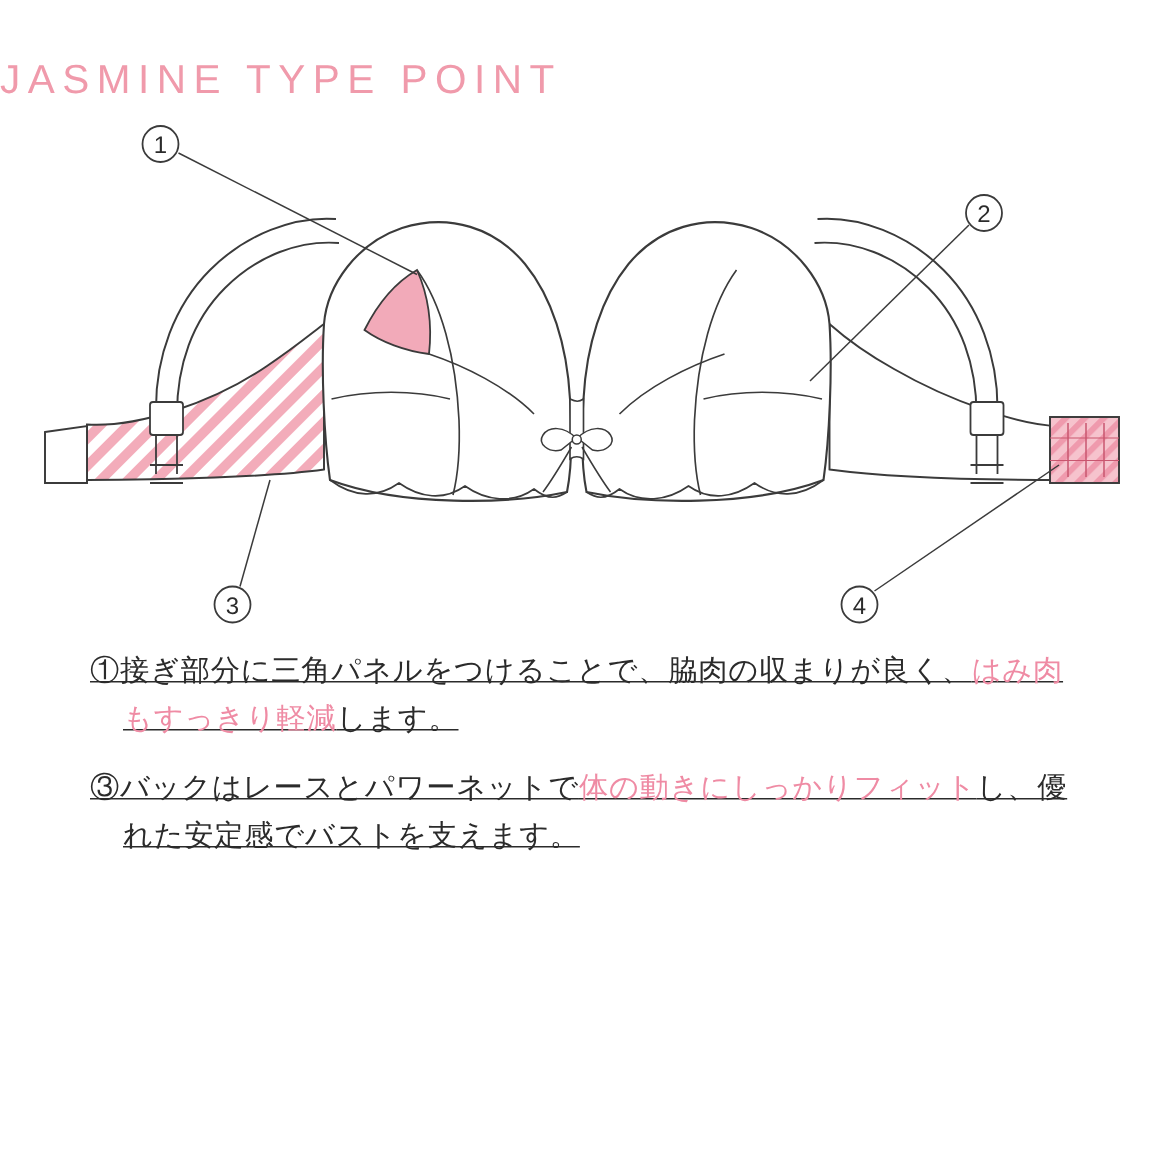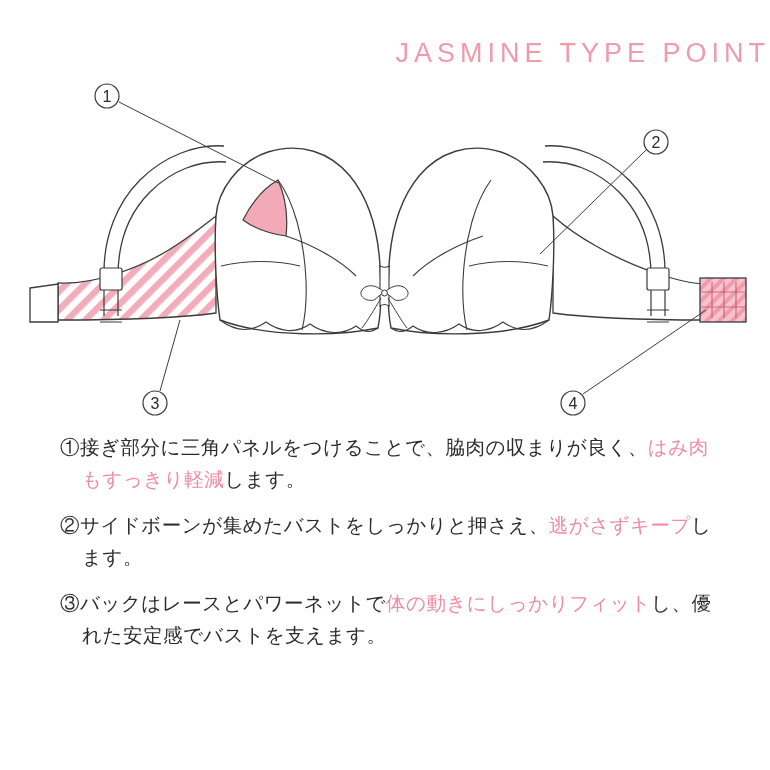--- a/index.html
+++ b/index.html
@@ -18,39 +18,40 @@
     position: relative;
     width: 770px;
     height: 770px;
     background: #ffffff;
   }
   #title {
     position: absolute;
     left: 0;
     top: 38px;
     width: 770px;
-    text-align: right;
+    text-align: left;
     font-size: 27px;
     letter-spacing: 5px;
     color: #f09aab;
     font-family: "Liberation Sans", sans-serif;
     font-weight: 400;
   }
   #illustration {
     position: absolute;
     left: 0;
     top: 70px;
     width: 770px;
     height: 355px;
   }
   #notes {
     position: absolute;
     left: 60px;
     top: 432px;
     width: 660px;
+    text-decoration: underline;
   }
   .note {
     display: block;
     font-size: 19.5px;
     line-height: 1.62;
     letter-spacing: 0.5px;
     margin-bottom: 15px;
     text-indent: 0;
     color: #2b2b2b;
   }
@@ -184,23 +185,20 @@
       </g>
     </svg>
   </div>
 
   <div id="notes">
 
     <div class="note note-hang">
       <span>①</span><span class="body"><span>接ぎ部分に三角パネルをつけることで、脇肉の収まりが良く、</span><span class="hl">はみ肉もすっきり軽減</span><span>します。</span></span>
     </div>
 
-    <div class="note note-hang">
-      <span>②</span><span class="body"><span>サイドボーンが集めたバストをしっかりと押さえ、</span><span class="hl">逃がさずキープ</span><span>します。</span></span>
-    </div>
 
     <div class="note note-hang">
       <span>③</span><span class="body"><span>バックはレースとパワーネットで</span><span class="hl">体の動きにしっかりフィット</span><span>し、優れた安定感でバストを支えます。</span></span>
     </div>
 
 
   </div>
 </div>
 
 </body></html>

